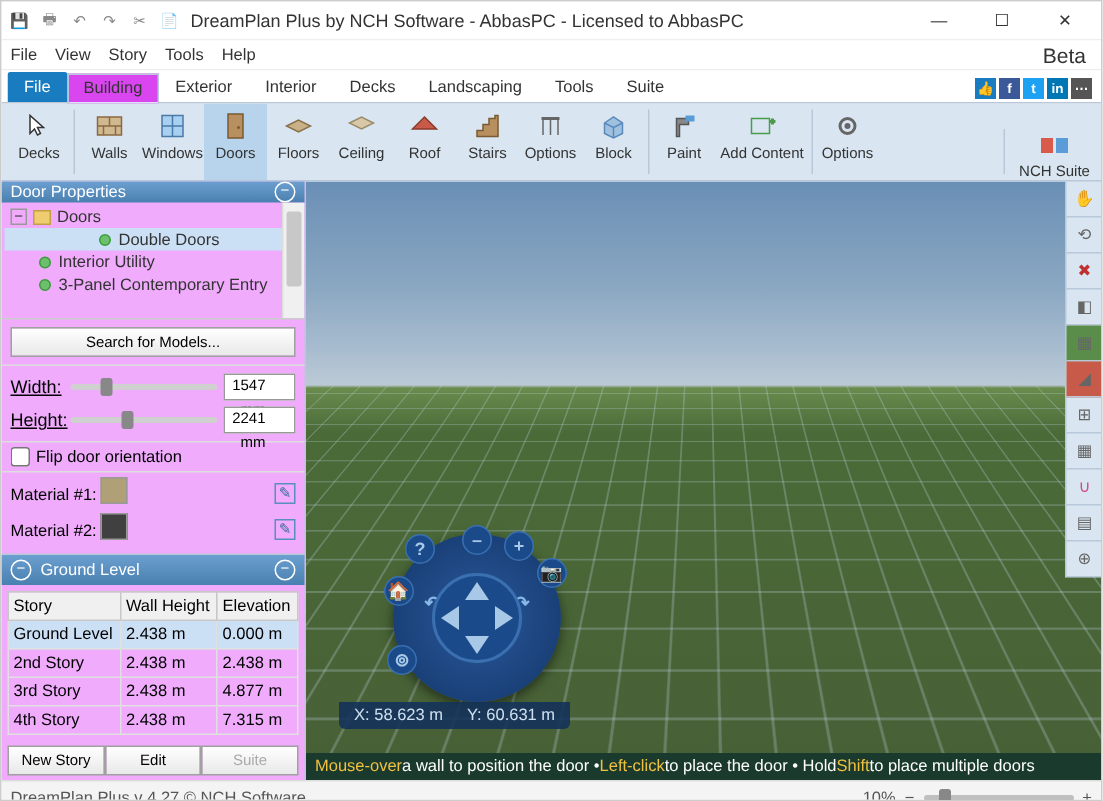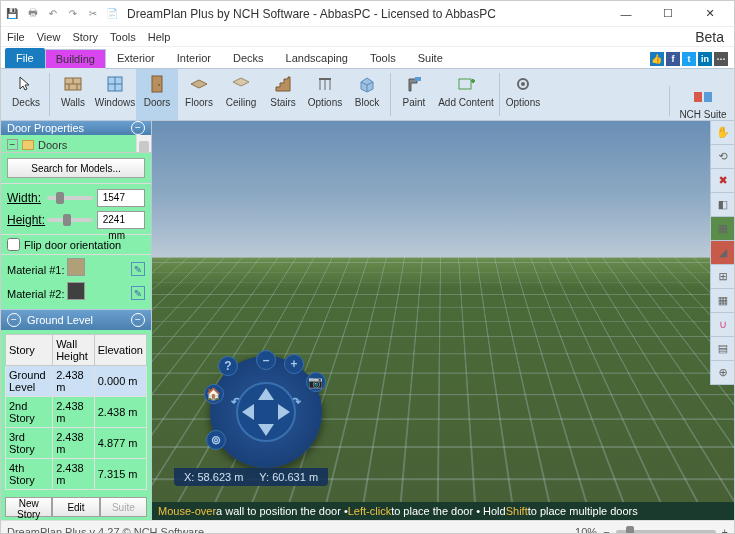--- a/index.html
+++ b/index.html
@@ -21,21 +21,21 @@
 .social span { width:14px; height:14px; display:inline-flex; align-items:center; justify-content:center; color:#fff; font-size:9px; font-weight:bold;}
 .ribbon { height:52px; background:#d9e6f2; display:flex; align-items:stretch; border-bottom:1px solid #b8c8d8; padding-left:4px;}
 .rib-btn { width:42px; display:flex; flex-direction:column; align-items:center; justify-content:flex-start; padding-top:4px; cursor:pointer; }
 .rib-btn.wide { width:62px; }
 .rib-btn.active { background:#b8d4ec; }
 .rib-btn .ric { width:22px; height:22px; display:flex; align-items:center; justify-content:center; }
 .rib-btn .rlbl { font-size:10px; color:#333; margin-top:2px; }
 .rsep { width:1px; background:#b8c8d8; margin:4px 2px; }
 .ribbon-right { margin-left:auto; display:flex;margin-top:13px;}
 .main { display:flex; height:399px; position:relative;}
-.sidebar { width:151px; background:#86efac; display:flex; flex-direction:column; border-right:1px solid #b8c8d8; }
+.sidebar { width:203px; background:#f0abfc; display:flex; flex-direction:column; border-right:1px solid #b8c8d8; }
 .panel-hdr { height:20px; background:linear-gradient(#6a9fd0,#4a80b0); color:#fff; display:flex; align-items:center; padding:0 6px; font-size:11px;}
 .panel-hdr .pm { margin-left:auto; width:14px; height:14px; border:1px solid #fff; border-radius:50%; display:flex; align-items:center; justify-content:center; font-size:10px; line-height:1;}
 .tree { height:128px; overflow:hidden; border-bottom:1px solid #ccc; padding:2px; position:relative;}
 .tree-row { display:flex; align-items:center; height:15px; padding-left:4px; font-size:10px; color:#333; white-space:nowrap; overflow:hidden;}
 .tree-row.sel { background:#cce0f5;padding-left:44px; }
 .tree-row .exp { width:11px; height:11px; border:1px solid #999; display:inline-flex; align-items:center; justify-content:center; margin-right:4px; font-size:10px; line-height:1;}
 .tree-row .fld { width:12px; height:10px; background:#f0cc70; border:1px solid #c0a040; margin-right:4px;}
 .tree-row .leaf { width:10px; height:10px; margin-right:4px; margin-left:18px; position:relative;}
 .tree-row .leaf::before { content:""; position:absolute; inset:1px; border:1px solid #3a9c3a; border-radius:50%; background:#6cc06c;}
 .tree-scroll { position:absolute; right:0; top:0; bottom:0; width:15px; background:#f0f0f0; border-left:1px solid #ddd;}
@@ -186,20 +186,28 @@
   <div class="rib-btn">
       <div class="ric">
         <svg width="20" height="16">
           <polygon points="2,6 10,2 18,6 10,10" fill="#d8c8a8" stroke="#9a8a68"></polygon>
         </svg>
       </div>
       <div class="rlbl">Ceiling</div>
     </div>
   <div class="rib-btn">
       <div class="ric">
+        <svg width="20" height="16">
+          <polygon points="10,2 18,10 2,10" fill="#c85a4a" stroke="#8a3a2a"></polygon>
+        </svg>
+      </div>
+      <div class="rlbl">Roof</div>
+    </div>
+  <div class="rib-btn">
+      <div class="ric">
         <svg width="18" height="18">
           <path d="M2 16 L2 12 L6 12 L6 8 L10 8 L10 4 L14 4 L14 2 L16 2 L16 16 Z" fill="#b89060" stroke="#7a5a30"></path>
         </svg>
       </div>
       <div class="rlbl">Stairs</div>
     </div>
   <div class="rib-btn">
       <div class="ric">
         <svg width="18" height="18">
           <line x1="3" y1="4" x2="15" y2="4" stroke="#666" stroke-width="2"></line>

